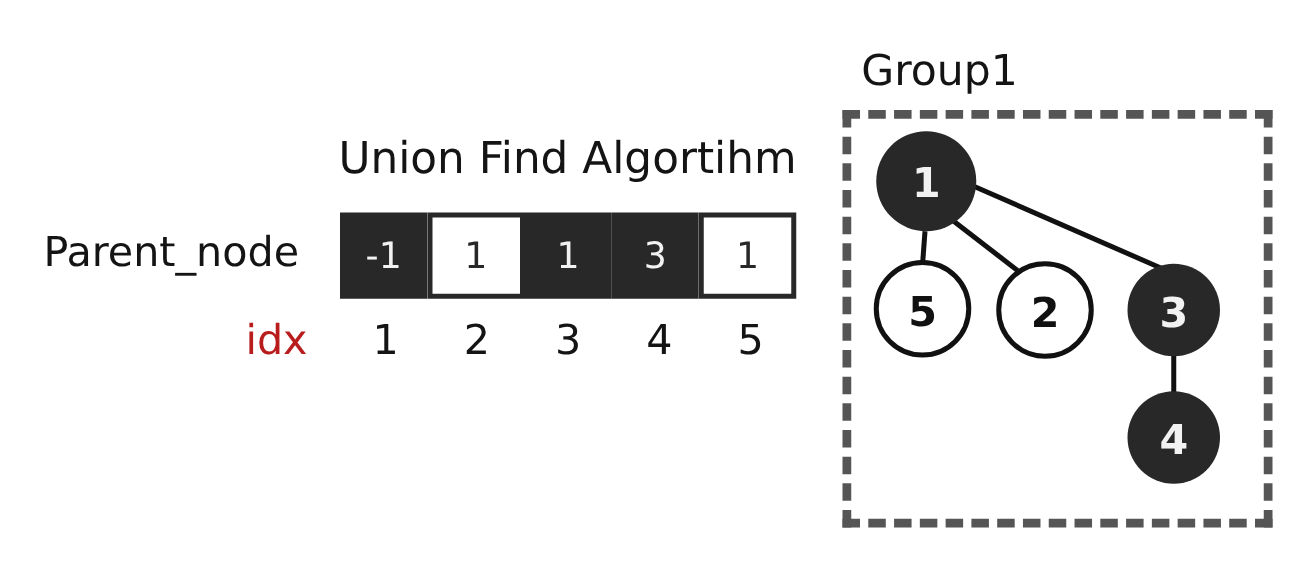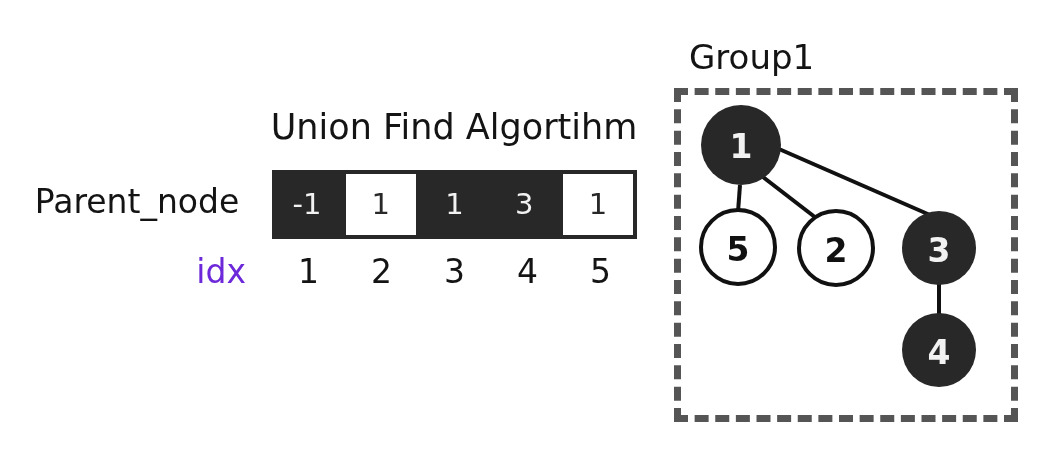--- a/index.html
+++ b/index.html
@@ -54,21 +54,21 @@
 
   #idx-label {
     position: absolute;
     left: 120px;
     top: 252px;
     width: 126px;
     text-align: right;
     font-size: 33px;
     font-weight: 400;
     line-height: 40px;
-    color: #6d28d9;
+    color: #b91c1c;
     white-space: nowrap;
   }
 
   #array-row {
     position: absolute;
     left: 272px;
     top: 170px;
     width: 365px;
     height: 69px;
     display: flex;

